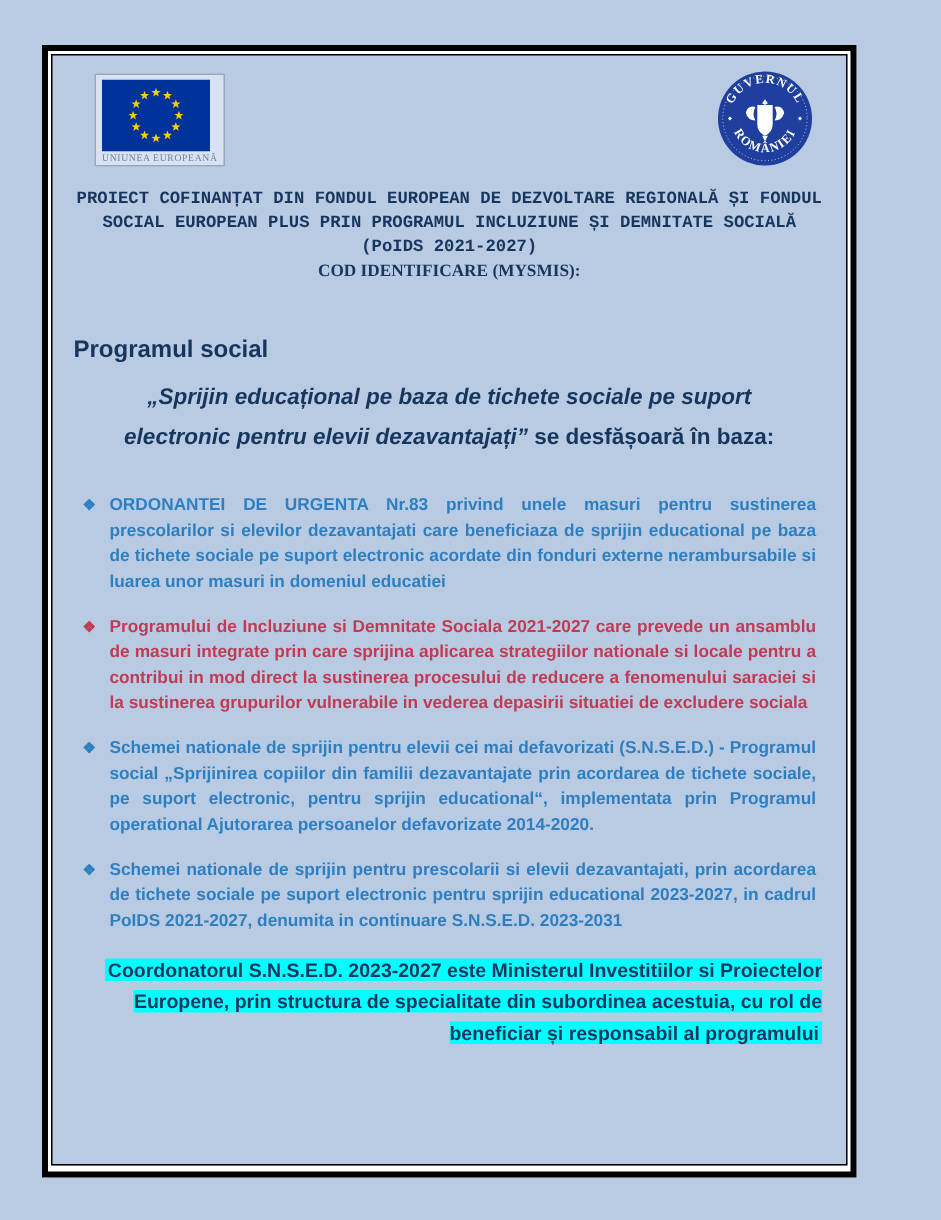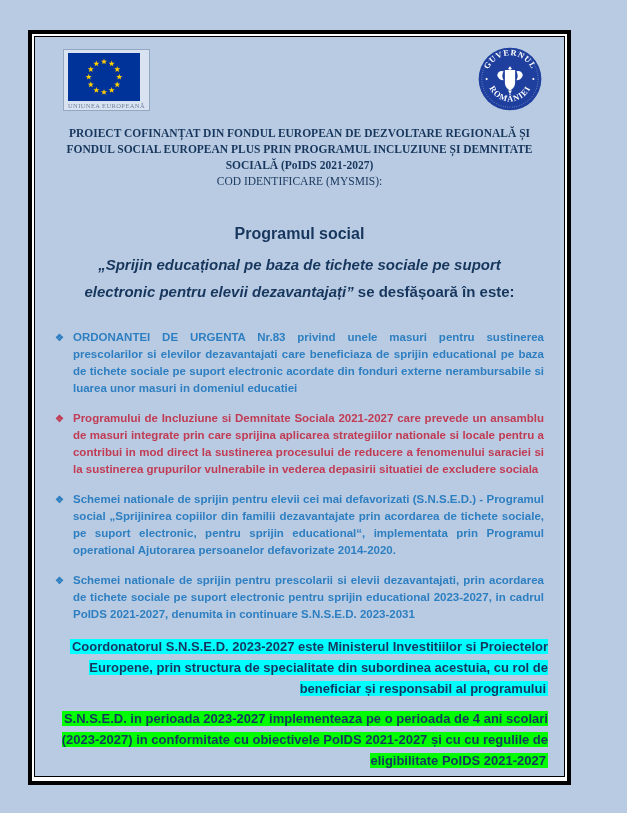--- a/index.html
+++ b/index.html
@@ -27,30 +27,30 @@
     background:#d9e2f0;border:1px solid #93a7c0;
     padding:3px 4px 1px 4px;text-align:center;
   }
   .eu-flag-block svg{display:block;}
   .eu-caption{
     font-family:"Liberation Serif",serif;
     font-size:6.5px;color:#6e82a0;letter-spacing:.4px;margin-top:1px;
   }
   .gov-logo{margin-top:-2px;}
   .cofinance{
-    font-family:Liberation Serif, serif;font-weight:bold;
+    font-family:Liberation Mono, monospace;font-weight:bold;
     color:#17365d;font-size:11.5px;line-height:16px;
     text-align:center;margin:10px 2px 0 2px;
   }
   .cod{
-    font-family:"Liberation Serif",serif;font-weight:normal;
+    font-family:"Liberation Serif",serif;font-weight:bold;
     color:#17365d;font-size:11.5px;line-height:16px;text-align:center;
   }
   .title1{
-    margin-top:36px;text-align:center;
+    margin-top:36px;
     font-size:16px;font-weight:bold;color:#17365d;
   }
   .title2{
     margin:8px 30px 0 30px;text-align:center;
     font-size:15px;font-weight:bold;color:#17365d;line-height:27px;
   }
   .title2 .q{font-style:italic;margin-top:40px;}
   .bullets{margin-top:24px;}
   .bullet{
     display:flex;gap:9px;margin:0 6px 13px 6px;
@@ -123,21 +123,21 @@
             <path d="M47,68 L50,74 L53,68 Z"></path>
           </g>
         </svg>
       </div>
     </div>
 
     <div class="cofinance">PROIECT COFINANȚAT DIN FONDUL EUROPEAN DE DEZVOLTARE REGIONALĂ ȘI FONDUL SOCIAL EUROPEAN PLUS  PRIN PROGRAMUL INCLUZIUNE ȘI DEMNITATE SOCIALĂ  (PoIDS 2021-2027)</div>
     <div class="cod">COD IDENTIFICARE (MYSMIS):</div>
 
     <div class="title1">Programul social</div>
-    <div class="title2"><span class="q">„Sprijin educațional pe baza de tichete sociale pe suport electronic pentru elevii dezavantajați”</span><span> se desfășoară în este:</span></div>
+    <div class="title2"><span class="q">„Sprijin educațional pe baza de tichete sociale pe suport electronic pentru elevii dezavantajați”</span><span> se desfășoară în baza:</span></div>
 
     <div class="bullets">
       <div class="bullet blue">
         <span class="mark">❖</span>
         <div class="btxt">ORDONANTEI DE URGENTA Nr.83 privind unele masuri pentru sustinerea prescolarilor si elevilor dezavantajati care beneficiaza de sprijin educational pe baza de tichete sociale pe suport electronic acordate din fonduri externe nerambursabile si luarea unor masuri in domeniul educatiei</div>
       </div>
       <div class="bullet red">
         <span class="mark">❖</span>
         <div class="btxt">Programului de Incluziune si Demnitate Sociala 2021-2027 care prevede un ansamblu de masuri integrate prin care sprijina aplicarea strategiilor nationale si locale pentru a contribui in mod direct la sustinerea procesului de reducere a fenomenului saraciei si la sustinerea grupurilor vulnerabile in vederea depasirii situatiei de excludere sociala</div>
       </div>
@@ -145,16 +145,15 @@
         <span class="mark">❖</span>
         <div class="btxt">Schemei nationale de sprijin pentru elevii cei mai defavorizati (S.N.S.E.D.) - Programul social „Sprijinirea copiilor din familii dezavantajate prin acordarea de tichete sociale, pe suport electronic, pentru sprijin educational“, implementata prin Programul operational Ajutorarea persoanelor defavorizate 2014-2020.</div>
       </div>
       <div class="bullet blue">
         <span class="mark">❖</span>
         <div class="btxt">Schemei nationale de sprijin pentru prescolarii si elevii dezavantajati, prin acordarea de tichete sociale pe suport electronic pentru sprijin educational 2023-2027, in cadrul PoIDS 2021-2027, denumita in continuare S.N.S.E.D. 2023-2031</div>
       </div>
     </div>
 
     <div class="hl cyan"><span>Coordonatorul S.N.S.E.D. 2023-2027 este Ministerul Investitiilor si Proiectelor Europene, prin structura de specialitate din subordinea acestuia, cu rol de beneficiar și responsabil al programului</span></div>
-    <div class="hl green"><span>S.N.S.E.D. in perioada 2023-2027 implementeaza pe o perioada de 4 ani scolari (2023-2027) in conformitate cu obiectivele PoIDS 2021-2027 și cu cu regulile de eligibilitate PoIDS 2021-2027</span></div>
 
   </div>
 </div>
 
 </body></html>

